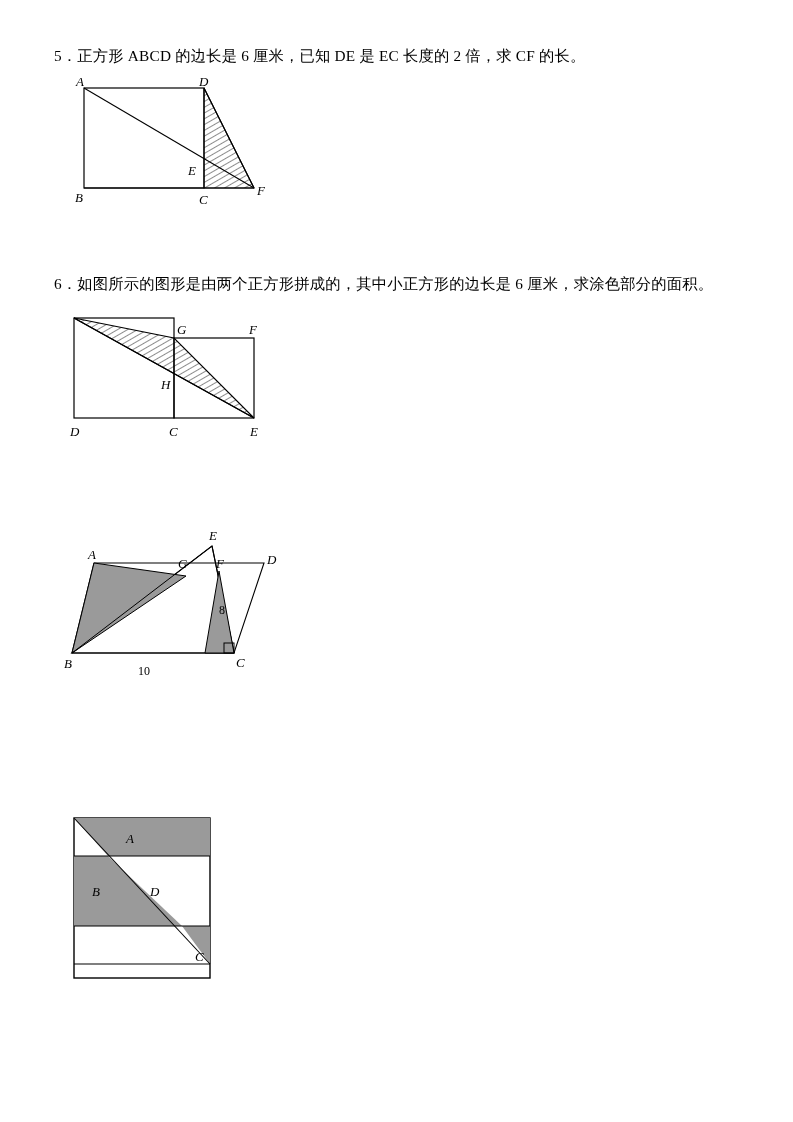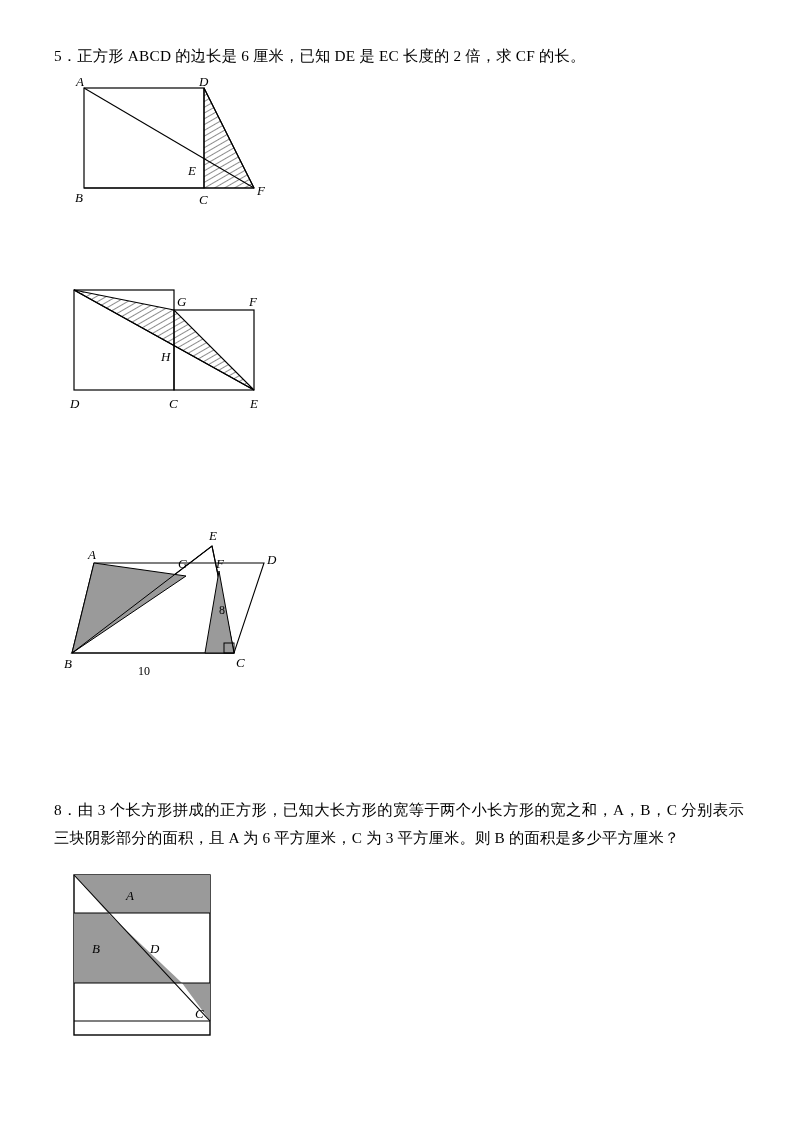--- a/index.html
+++ b/index.html
@@ -86,20 +86,23 @@
         <text x="135" y="8">D</text>
         <text x="124" y="97">E</text>
         <text x="11" y="124">B</text>
         <text x="135" y="126">C</text>
         <text x="193" y="117">F</text>
       </svg>
     </div>
   </div>
 
   <div class="problem" id="p6">
+    <div class="qtext">
+      <span>6．</span><span>如图所示的图形是由两个正方形拼成的，其中小正方形的边长是 6 厘米，求涂色部分的面积。</span>
+    </div>
     <div class="figure">
       <svg width="280" height="145" viewBox="0 0 280 145">
         <defs>
           <pattern id="hatch6" width="5" height="5" patternUnits="userSpaceOnUse" patternTransform="rotate(60)">
             <line x1="0" y1="0" x2="0" y2="5" stroke="#000" stroke-width="0.9"></line>
           </pattern>
         </defs>
 
         <rect x="10" y="10" width="100" height="100" fill="none" stroke="#000" stroke-width="1.2"></rect>
 
@@ -142,23 +145,20 @@
         <text x="203" y="36">D</text>
         <text x="0" y="140">B</text>
         <text x="172" y="139">C</text>
         <text class="plain" x="155" y="86">8</text>
         <text class="plain" x="74" y="147">10</text>
       </svg>
     </div>
   </div>
 
   <div class="problem" id="p8">
-    <div class="qtext">
-      <span>8．</span><span>由 3 个长方形拼成的正方形，已知大长方形的宽等于两个小长方形的宽之和，A，B，C 分别表示三块阴影部分的面积，且 A 为 6 平方厘米，C 为 3 平方厘米。则 B 的面积是多少平方厘米？</span>
-    </div>
     <div class="figure">
       <svg width="260" height="180" viewBox="0 0 260 180">
 
         <rect x="10" y="10" width="136" height="160" fill="#ffffff" stroke="#000" stroke-width="1.4"></rect>
 
         <polygon points="10,10 146,10 146,48 44,48" fill="#9a9a9a" stroke="none"></polygon>
 
         <polygon points="10,48 44,48 118,118 10,118" fill="#9a9a9a" stroke="none"></polygon>
 
         <polygon points="118,118 146,118 146,156" fill="#9a9a9a" stroke="none"></polygon>

